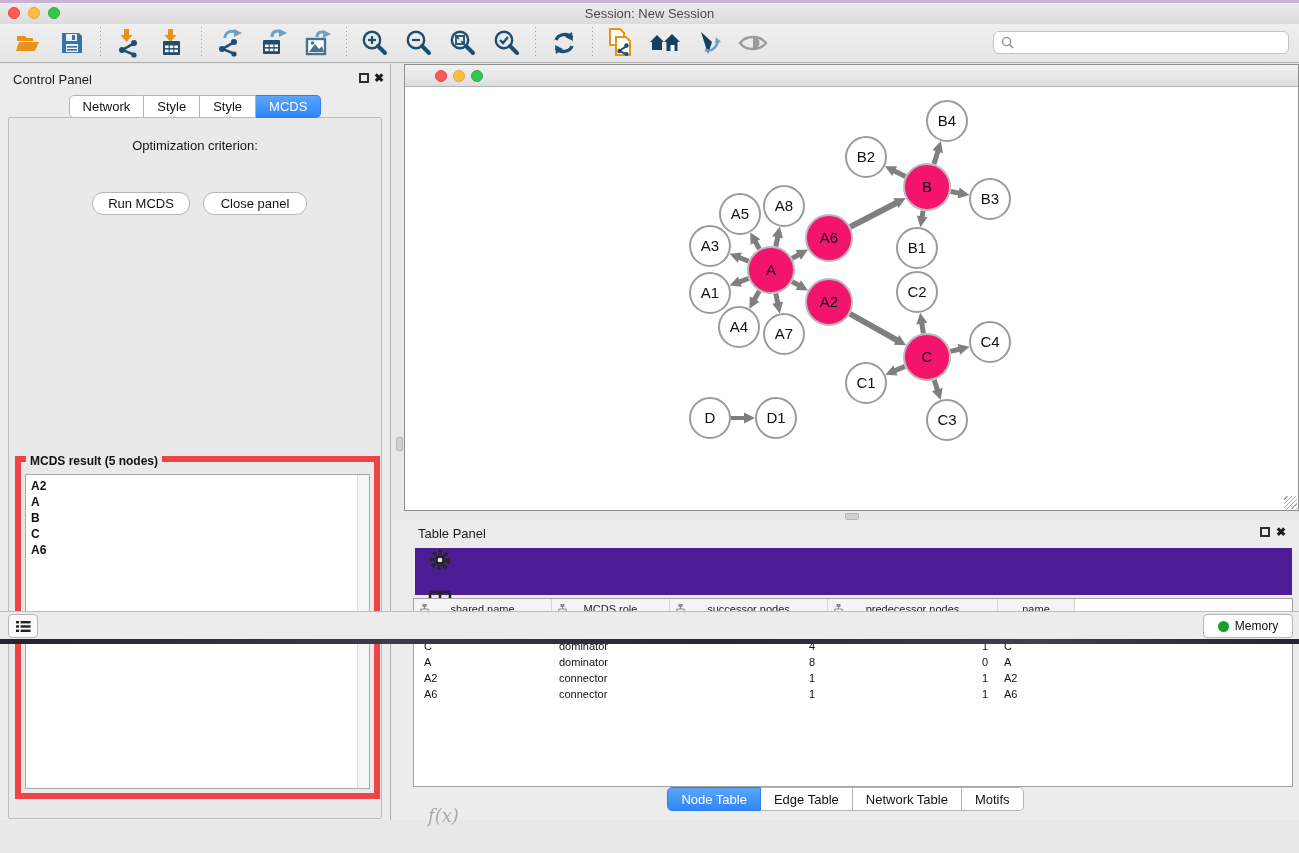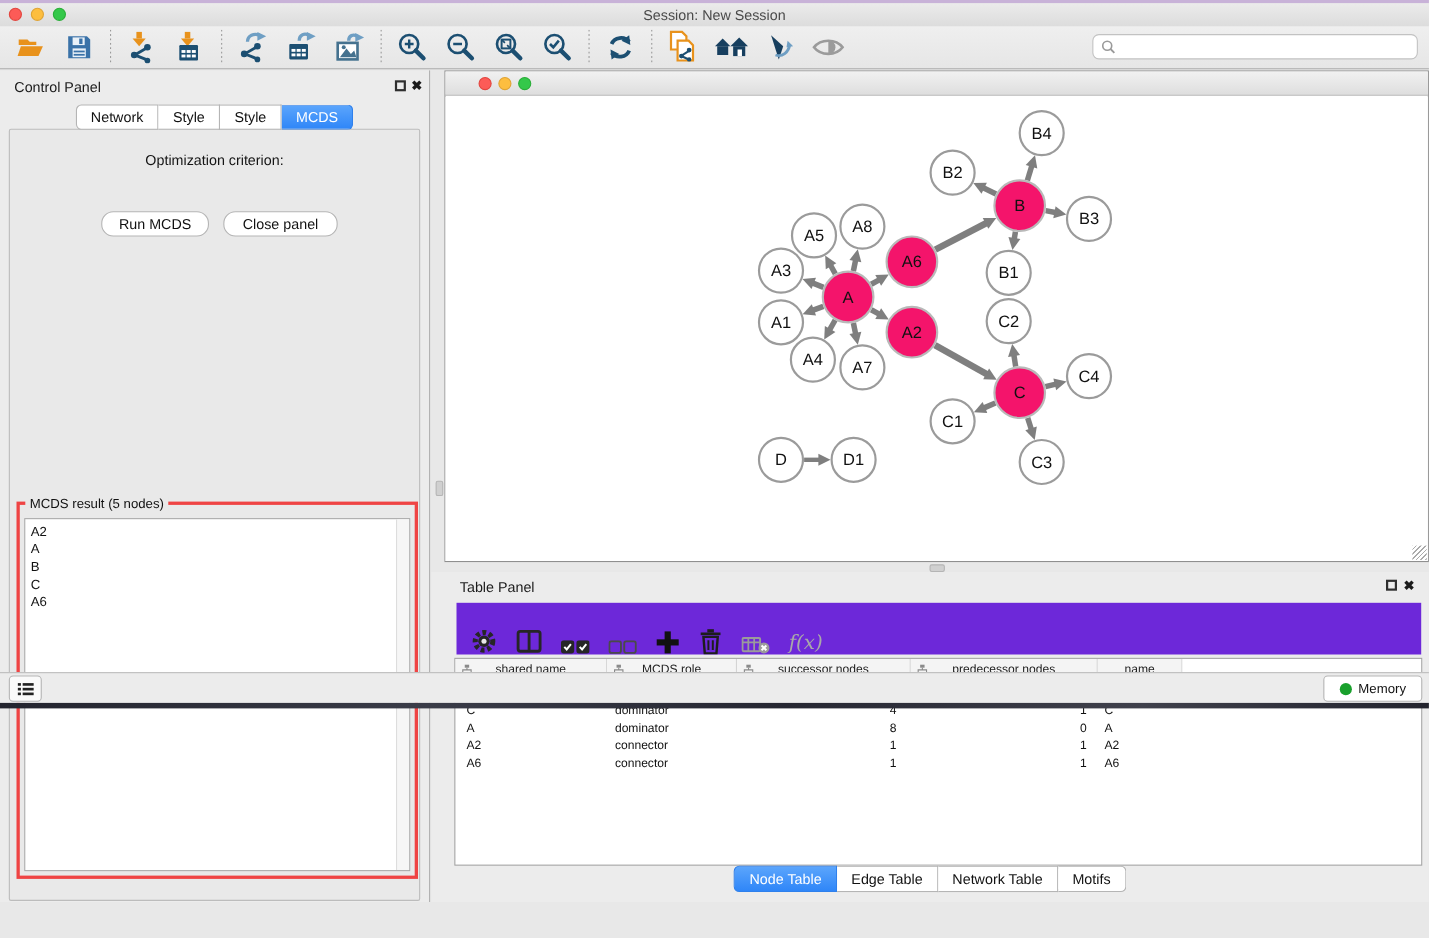--- a/index.html
+++ b/index.html
@@ -58,21 +58,21 @@
   .opt-label { position:absolute; left:0; right:0; top:20px; text-align:center; font-size:13px; color:#151515; }
   .combo { position:absolute; left:34px; top:40px; width:313px; height:23px; background:#fff;
       border:1px solid #b3b3b3; border-radius:5px; display:flex; align-items:center; }
   .combo-value { flex:1; font-size:13px; color:#111; padding-left:13px; white-space:nowrap; overflow:hidden; }
   .combo-stepper { width:20px; height:21px; margin-right:0px; border-radius:4px;
       background:linear-gradient(#6ab1fc,#2d7bf7); display:flex; flex-direction:column;
       align-items:center; justify-content:center; gap:2px; }
   .push-btn { position:absolute; height:23px; background:#fff; border:1px solid #b5b5b5; border-radius:11px;
       font-size:13px; color:#111; display:flex; align-items:center; justify-content:center; }
   .result-group { position:absolute; left:14px; top:392px; width:367px; height:344px;
-      border:3px solid #ef4444; }
+      border:6px solid #ef4444;font-weight:bold; }
   .result-legend { position:absolute; left:5px; top:-8px; background:#e9e9e9; padding:0 4px;
       font-size:12px; color:#111; }
   .result-list { position:absolute; left:4px; right:4px; top:12px; bottom:4px; background:#fff;
       border:1px solid #a8a8a8; overflow:hidden; }
   .result-scroll { position:absolute; right:0; top:0; bottom:0; width:12px; background:#f6f6f6;
       border-left:1px solid #ddd; }
   .result-item { font-size:12px; color:#111; line-height:16px; padding-left:5px; }
   .result-item:first-child { padding-top:3px; }
 
   
@@ -91,22 +91,22 @@
   .split-handle-v { position:absolute; left:396px; top:437px; width:7px; height:14px;
       background:#d0d0d0; border:1px solid #b5b5b5; border-radius:2px; }
   .split-handle-h { position:absolute; left:845px; top:513px; width:14px; height:7px;
       background:#d0d0d0; border:1px solid #b5b5b5; border-radius:2px; }
 
   
   .table-panel { position:absolute; left:392px; top:520px; width:907px; height:300px; background:#ececec; }
   .table-panel .panel-title { left:26px; top:6px; }
   .table-panel .float-icon { right:29px; top:7px; }
   .table-panel .close-icon { right:13px; top:5px; }
-  .tp-toolbar { position:absolute; left:23px; right:7px; top:28px; height:47px; background:#6d28d9;
-      display:flex; align-items:flex-end; gap:17px; padding-left:13px; }
+  .tp-toolbar { position:absolute; left:23px; right:7px; top:28px; height:47px; background:#4c1d95;
+      display:flex; align-items:flex-start; gap:17px; padding-left:13px;flex-direction:column; }
   .tp-icon { display:flex; align-items:center; justify-content:center; }
   .fx-label { font-family:"DejaVu Serif", serif; font-style:italic; font-size:18px; color:#a9a9a9; }
   .node-table { position:absolute; left:21px; right:6px; top:78px; height:189px; background:#fff;
       border:1px solid #a2a2a2; overflow:hidden; }
   .tbl-grid { display:grid; grid-template-columns:138px 118px 158px 170px 77px 1fr; }
   .tbl-head { height:21px; border-bottom:2px solid #cccccc; }
   .th-cell { position:relative; background:#f4f4f4; border-right:1px solid #d4d4d4;
       display:flex; align-items:center; justify-content:center; font-size:11px; color:#222; }
   .th-cell .tree-ic { position:absolute; left:5px; top:5px; }
   .th-filler { background:#fff; border-right:none; }

